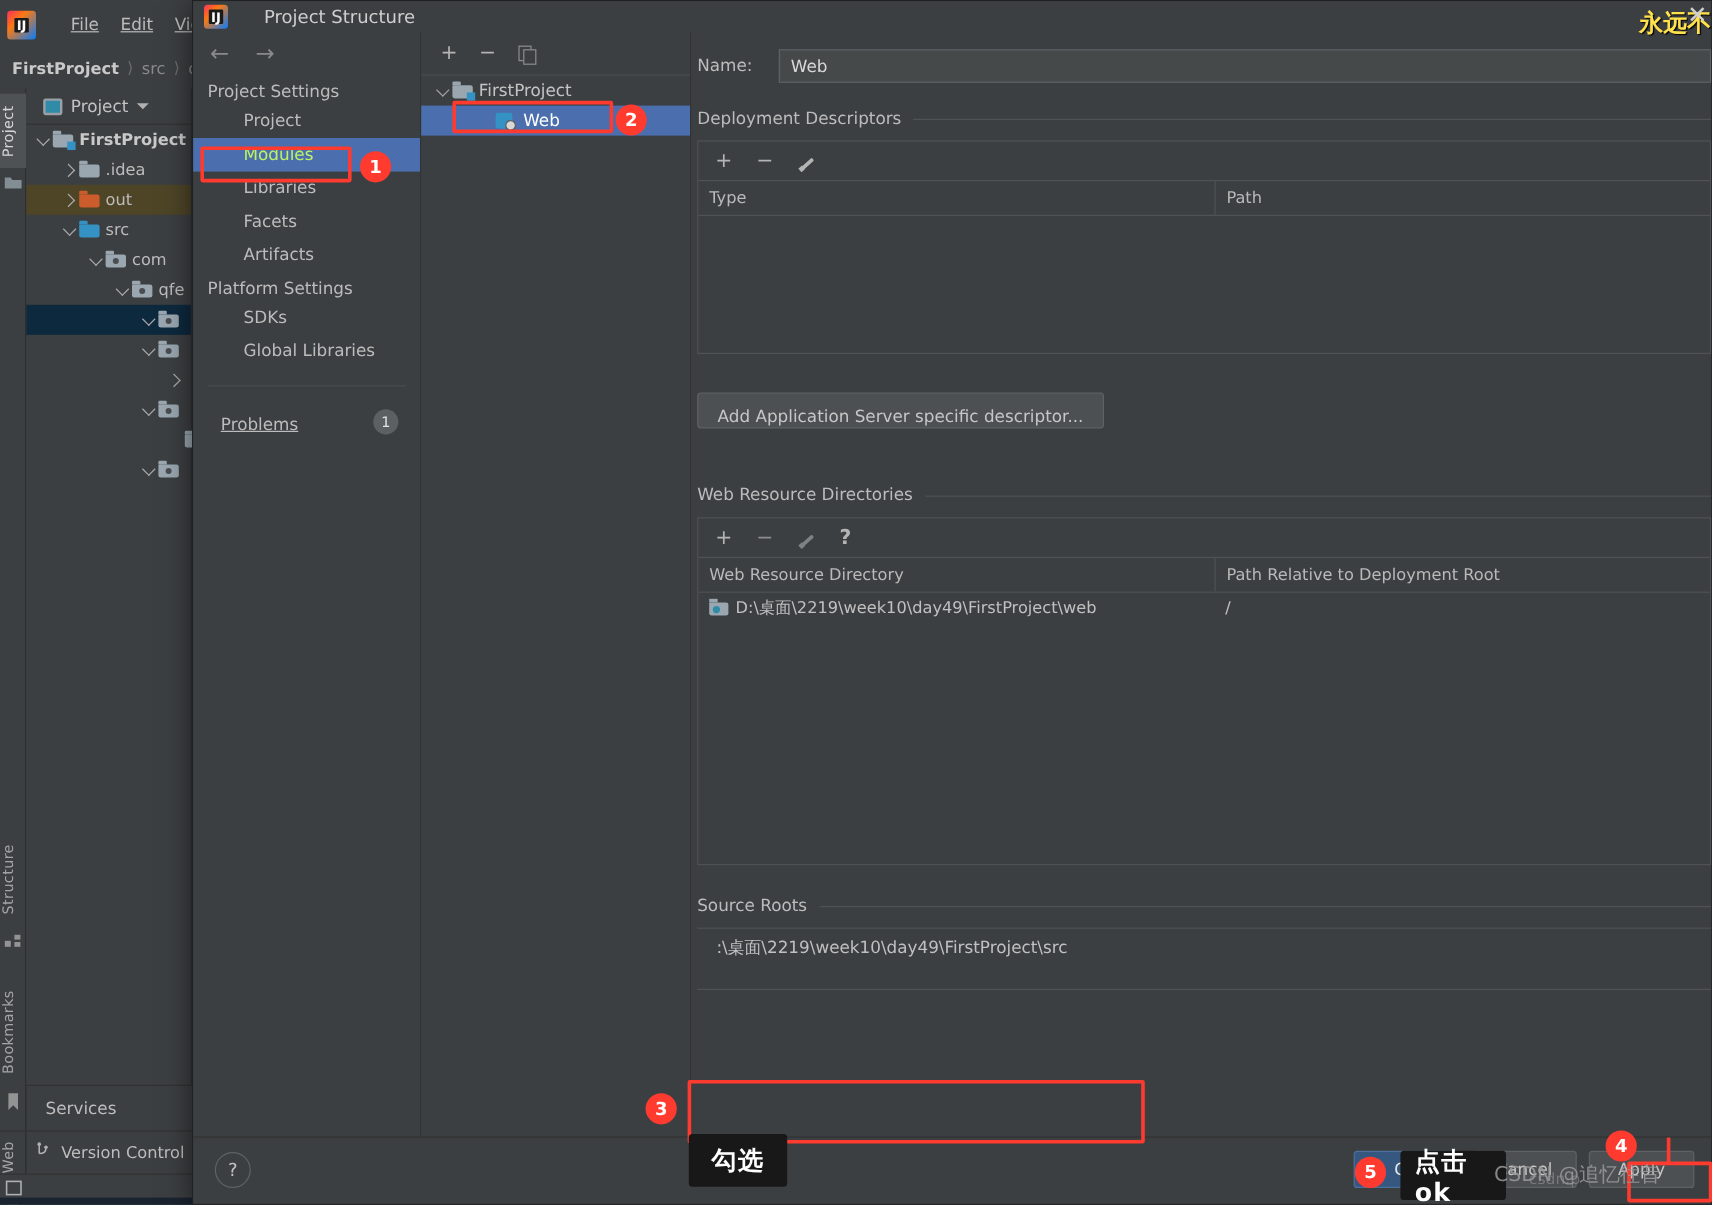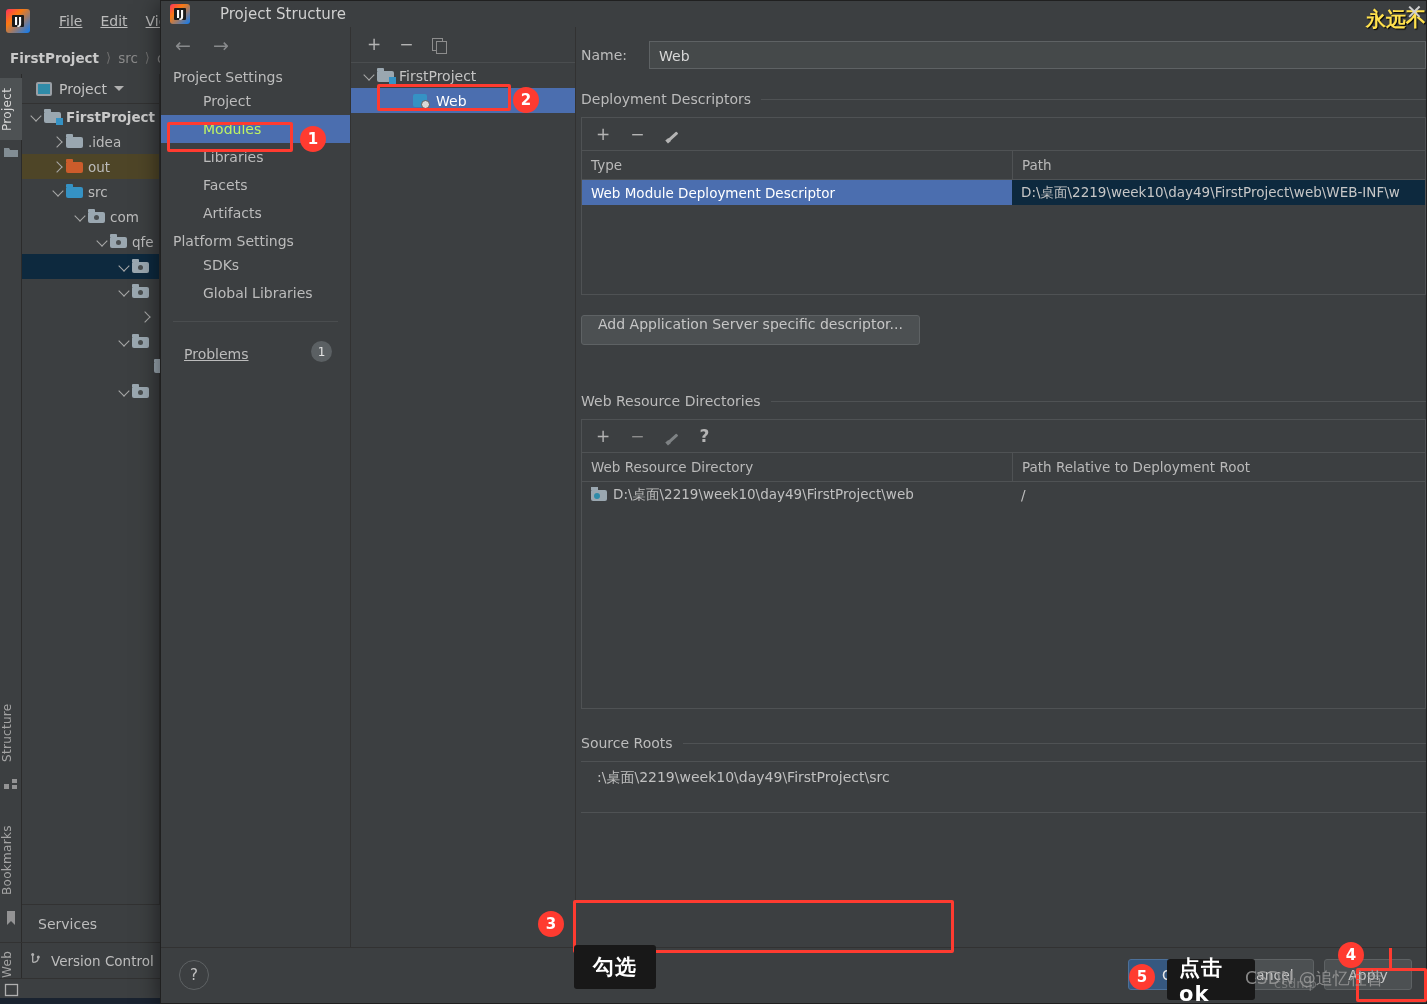--- a/index.html
+++ b/index.html
@@ -221,23 +221,23 @@
   .tr { display: flex; height: 25px; font-size: 13.5px; }
   .td { display: flex; align-items: center; padding-left: 9px; color: #c0c0c0; overflow: hidden; white-space: nowrap; }
   .tr.sel .td { background: #4b6eaf; color: #ffffff; }
   .tr.sel .td.alt { background: #0d293e; color: #c7c7c7; }
   .dir-ico { width: 16px; height: 13px; position: relative; margin-right: 6px; flex: 0 0 16px; }
   .dir-ico i { position:absolute; left:0; bottom:0; width:16px; height:11px; background:#9aa7b0; border-radius:1px 2px 2px 2px;}
   .dir-ico i::before { content:""; position:absolute; left:0; top:-3px; width:7px; height:3px; background:#9aa7b0;}
   .dir-ico i::after { content:""; position:absolute; left:3px; top:3px; width:6px; height:6px; border-radius:50%; background:#2f8ba8;}
 
   .btn-secondary {
-    margin-top: 20px; height: 30px; padding: 0 16px; background: #4c5052;
+    margin-top: 32px; height: 30px; padding: 0 16px; background: #4c5052;
     border: 1px solid #5e6264; border-radius: 3px; color: #c6c6c6; font-size: 14px;
-    display: inline-flex; align-items: flex-start;
+    display: inline-flex; align-items: flex-end;
   }
 
   .pencil { display:inline-block; width:15px; height:15px; position:relative; }
   .pencil::before {
     content:""; position:absolute; left:2px; top:8px; width:12px; height:3.2px;
     background:#b4b4b4; transform: rotate(-42deg); border-radius:1px;
   }
   .pencil::after {
     content:""; position:absolute; left:1px; top:12px; width:3.5px; height:3.5px;
     background:#b4b4b4; transform: rotate(-42deg);
@@ -562,24 +562,20 @@
 
           <div class="tbl-wrap" style="height:178px;">
             <div class="tbl-toolbar">
               <span class="tb-ico">+</span>
               <span class="tb-ico">−</span>
               <span class="pencil"></span>
             </div>
             <div class="tbl-head">
               <div class="th" style="width:430px;">Type</div>
               <div class="th" style="flex:1;">Path</div>
-            </div>
-            <div class="tr sel">
-              <div class="td" style="width:430px;">Web Module Deployment Descriptor</div>
-              <div class="td alt" style="flex:1;">D:\桌面\2219\week10\day49\FirstProject\web\WEB-INF\w</div>
             </div>
           </div>
 
           <div class="btn-secondary">
             <span>Add Application Server specific descriptor...</span>
           </div>
         </div>
 
         <div class="group" style="margin-top:48px;">
           <div class="group-title">

